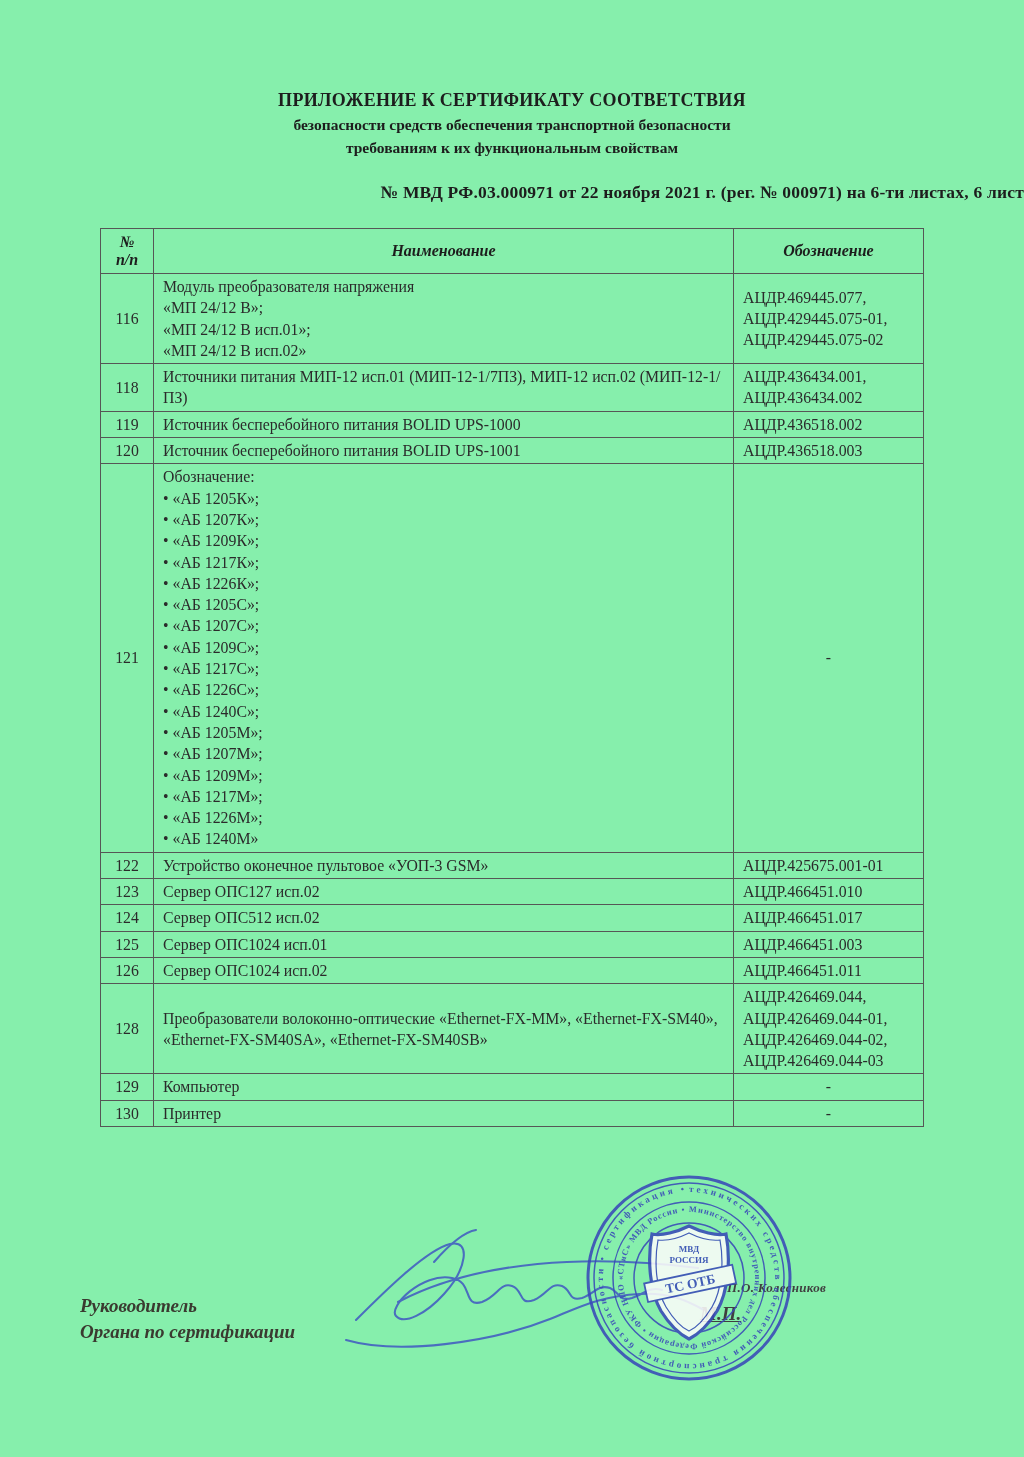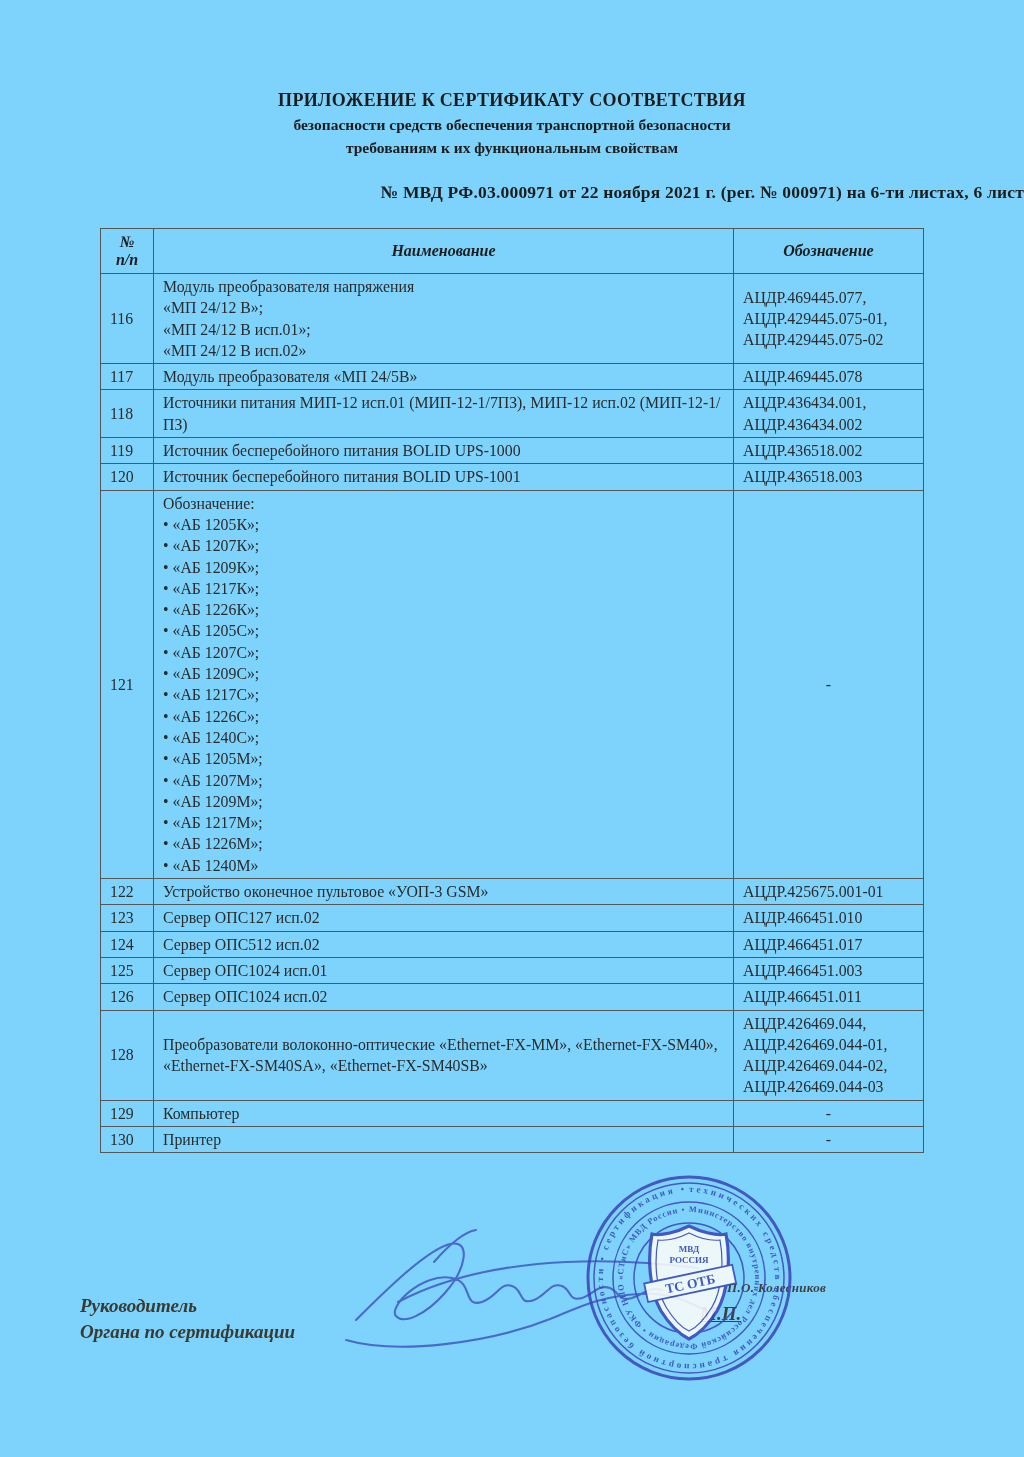--- a/index.html
+++ b/index.html
@@ -1,20 +1,20 @@
 <!DOCTYPE html>
 <html><head>
 <meta charset="utf-8">
 <style>
   html,body { margin:0; padding:0; background:#e8e8e8; }
   .page {
     position:relative;
     width:1024px; height:1457px;
     margin:0 auto;
-    background:#7dd3fc;
+    background:#86efac;
     font-family:"Liberation Serif","DejaVu Serif",serif;
     color:#2b2b2b;
     overflow:hidden;
   }
 
   
   .doc-header { position:absolute; top:90px; left:0; width:100%; text-align:center; }
   .doc-title  { font-size:18px; font-weight:bold; color:#1d1d1d; letter-spacing:.3px; }
   .doc-sub    { font-size:15.5px; font-weight:bold; color:#1d1d1d; margin-top:5px; }
   .cert-line  { position:absolute; top:182px; left:0; width:100%; text-align:right;
@@ -30,21 +30,21 @@
   table.equip col.c3 { width:190px; }
   table.equip th, table.equip td { border:1px solid #565656; }
   table.equip th {
     font-weight:bold; font-style:italic; font-size:16px; color:#1d1d1d;
     padding:4px 4px; text-align:center; line-height:18px; height:34px;
   }
   table.equip td {
     font-size:15.8px; line-height:21.3px; color:#2b2b2b;
     padding:2px 9px; vertical-align:middle;
   }
-  td.c-num   { text-align:left; padding:2px 2px; }
+  td.c-num   { text-align:center; padding:2px 2px; }
   td.c-desig { padding:2px 8px; }
   td.c-desig.center { text-align:center; }
   .cell-line { white-space:normal; }
 
   
   .signatory {
     position:absolute; left:80px; top:1293px;
     font-size:19px; font-weight:bold; font-style:italic; color:#3a3a30;
     line-height:26px;
   }
@@ -97,29 +97,20 @@
             <div class="cell-line">«МП 24/12 В исп.01»;</div>
             <div class="cell-line">«МП 24/12 В исп.02»</div>
           </td>
       <td class="c-desig">
             <div class="cell-line">АЦДР.469445.077,</div>
             <div class="cell-line">АЦДР.429445.075-01,</div>
             <div class="cell-line">АЦДР.429445.075-02</div>
           </td>
     </tr>
 
-    <tr>
-      <td class="c-num">117</td>
-      <td class="c-name">
-            <div class="cell-line">Модуль преобразователя «МП 24/5В»</div>
-          </td>
-      <td class="c-desig">
-            <div class="cell-line">АЦДР.469445.078</div>
-          </td>
-    </tr>
 
     <tr>
       <td class="c-num">118</td>
       <td class="c-name">
             <div class="cell-line">Источники питания МИП-12 исп.01 (МИП-12-1/7ПЗ), МИП-12 исп.02 (МИП-12-1/ПЗ)</div>
           </td>
       <td class="c-desig">
             <div class="cell-line">АЦДР.436434.001,</div>
             <div class="cell-line">АЦДР.436434.002</div>
           </td>

